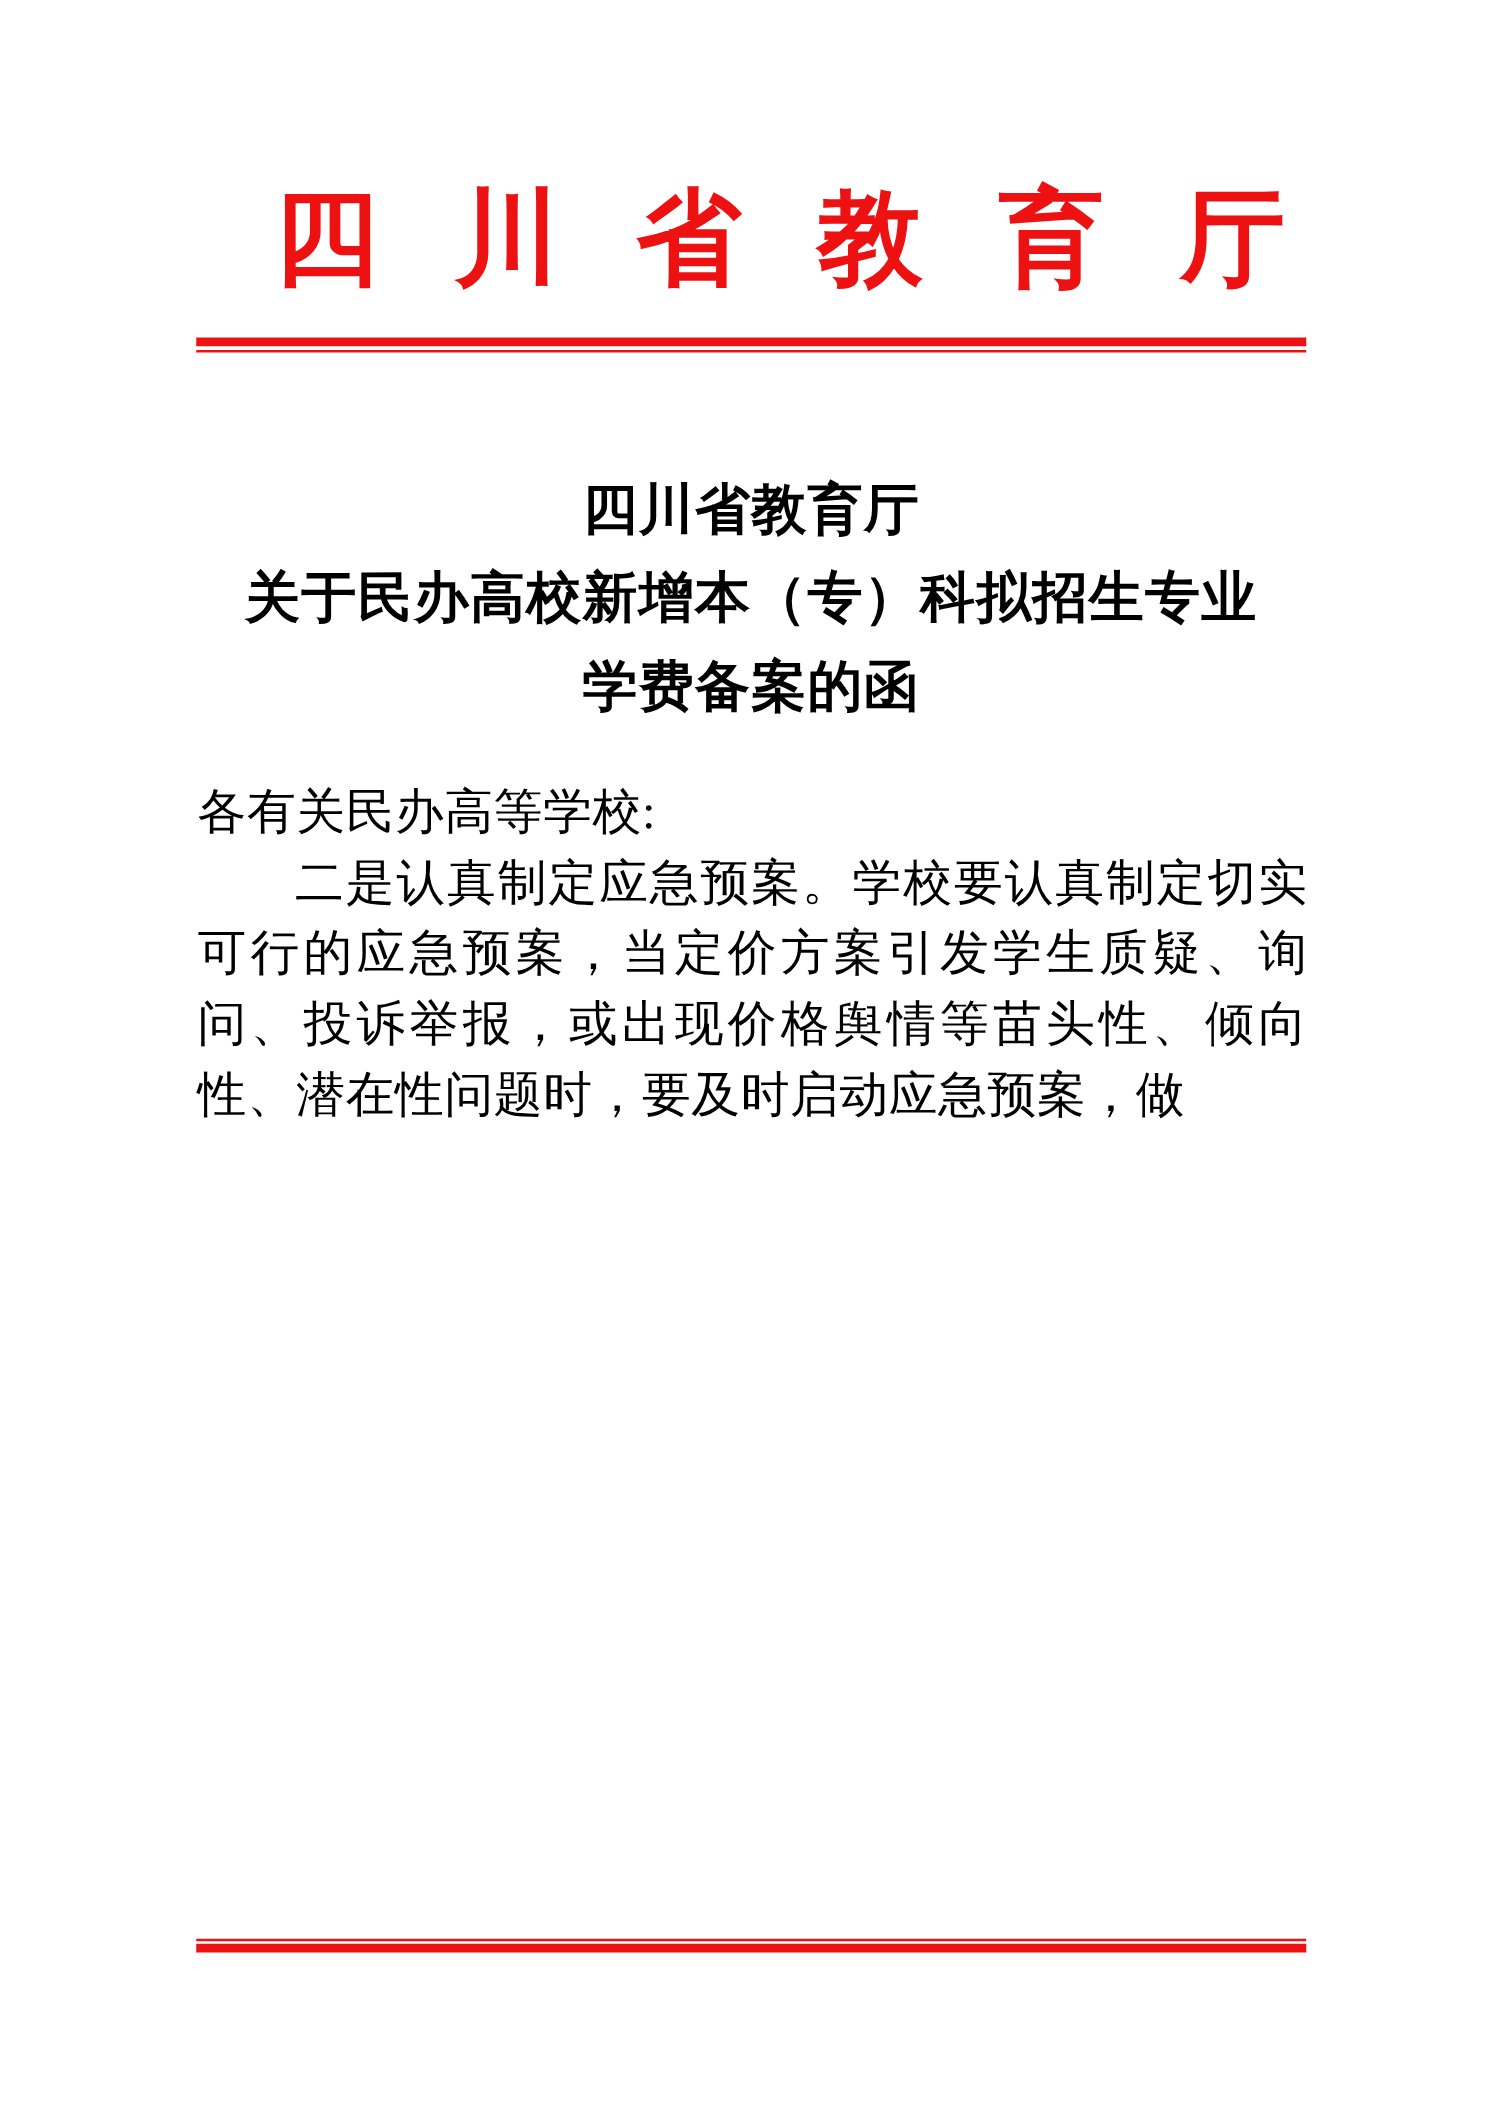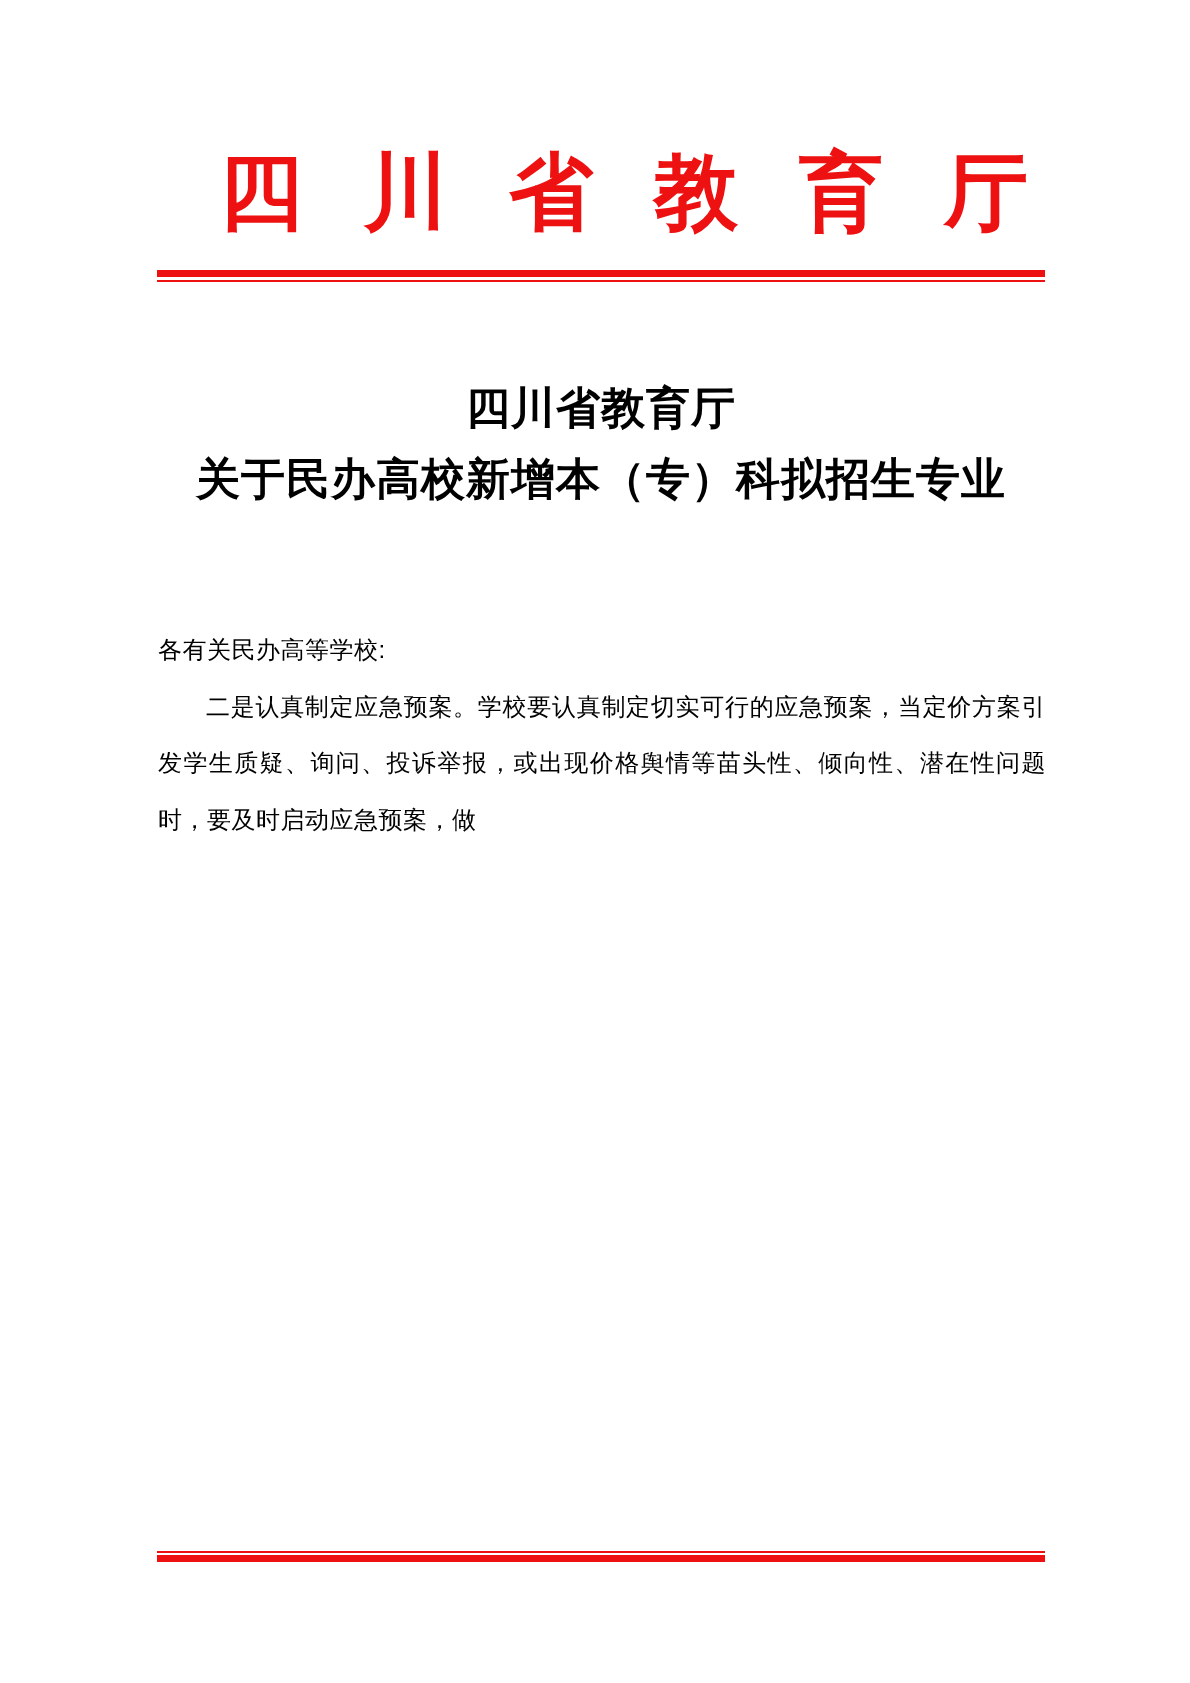--- a/index.html
+++ b/index.html
@@ -6,21 +6,21 @@
     --red:#ee1111;
     --ink:#000000;
   }
   html,body{margin:0;padding:0;background:#ffffff;}
   .page{
     position:relative;
     width:1190px;
     height:1683px;
     background:#ffffff;
     overflow:hidden;
-    font-family:Liberation Sans, sans-serif;
+    font-family:Liberation Serif, serif;
     color:var(--ink);
   }
   
   .letterhead{
     position:absolute;
     top:141px;
     left:219px;
     font-size:84px;
     line-height:102px;
     font-weight:bold;
@@ -52,21 +52,21 @@
     font-weight:bold;
     line-height:71px;
     letter-spacing:1px;
   }
   
   .body-text{
     position:absolute;
     top:622px;
     left:158px;
     width:888px;
-    font-size:24px;
+    font-size:39px;
     line-height:56.7px;
     text-align:justify;
     letter-spacing:0.5px;
   }
   .body-text p{margin:0;padding:0;}
   .body-text p.indent{text-indent:2em;}
 </style>
 </head>
 <body>
 
@@ -75,20 +75,21 @@
   <div class="letterhead">四川省教育厅</div>
 
   <div class="rule rule-top">
     <div class="bar bar-thick"></div>
     <div class="bar bar-thin"></div>
   </div>
 
   <div class="doc-title">
     <div>四川省教育厅</div>
     <div>关于民办高校新增本（专）科拟招生专业</div>
+    <div>学费备案的函</div>
   </div>
 
   <div class="body-text">
     <p>各有关民办高等学校:</p>
     <p class="indent">二是认真制定应急预案。学校要认真制定切实可行的应急预案，当定价方案引发学生质疑、询问、投诉举报，或出现价格舆情等苗头性、倾向性、潜在性问题时，要及时启动应急预案，做</p>
   </div>
 
   <div class="rule rule-bottom">
     <div class="bar bar-thin"></div>
     <div class="bar bar-thick"></div>

